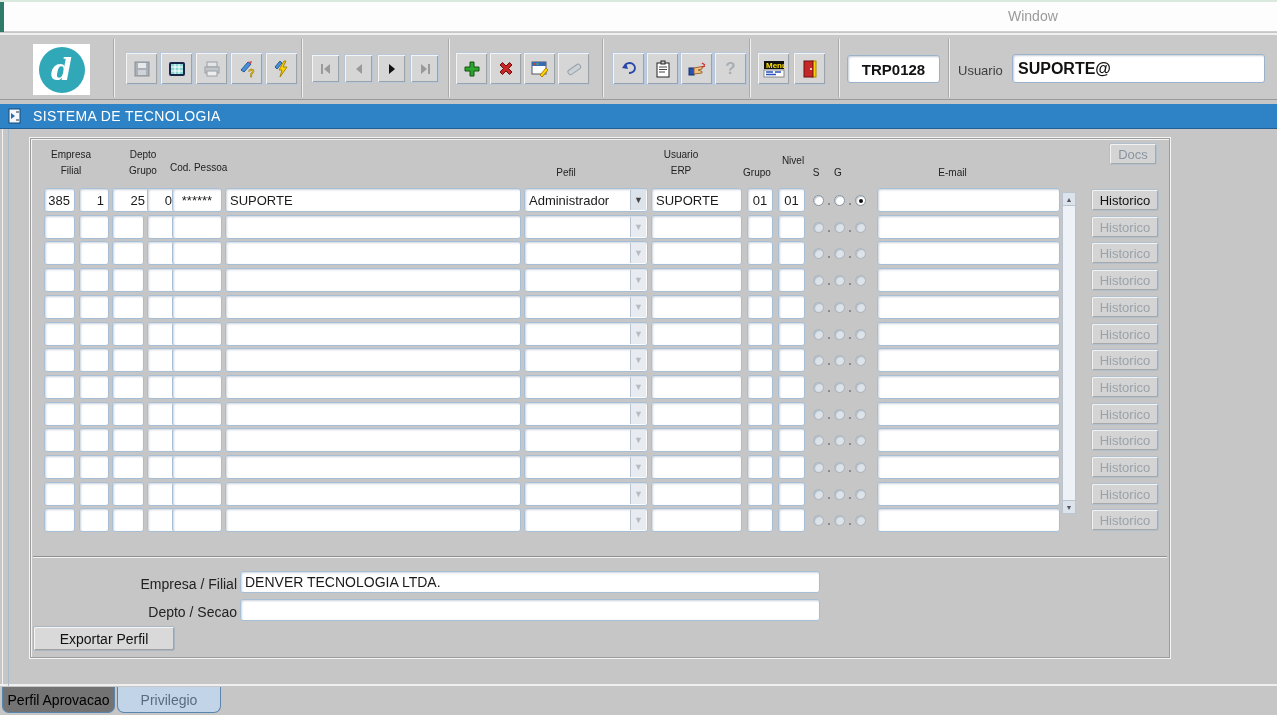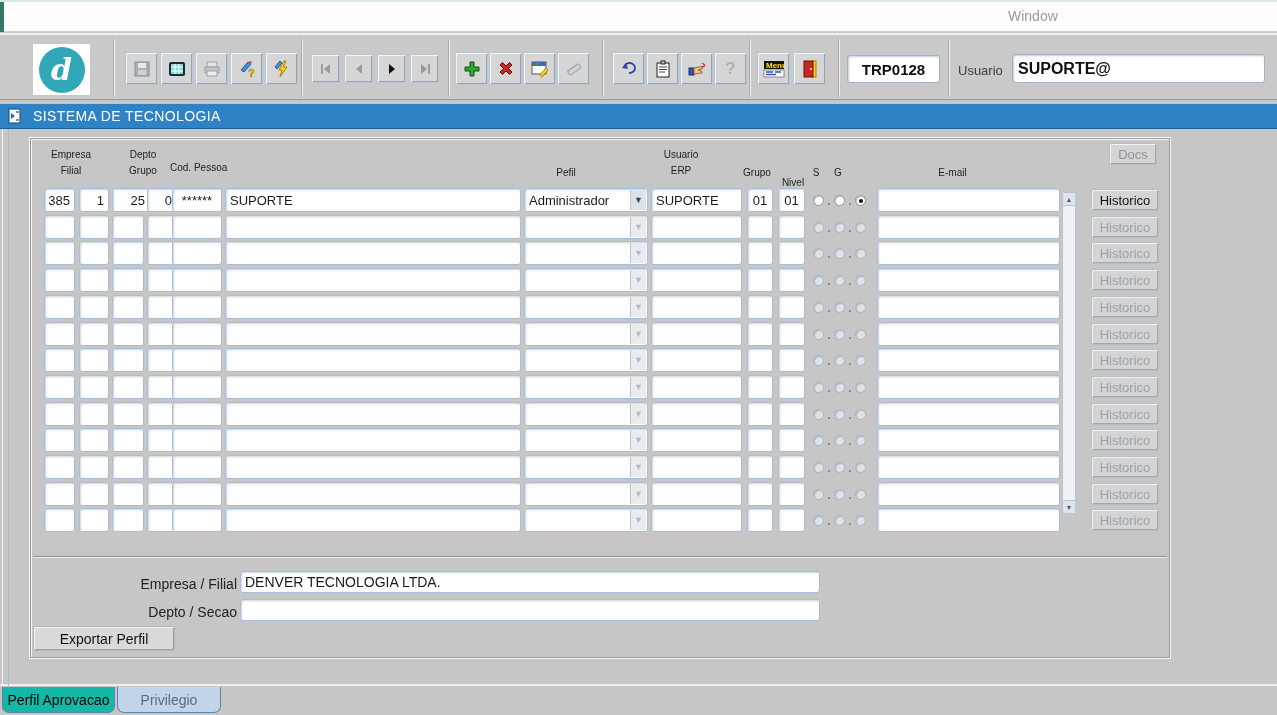--- a/index.html
+++ b/index.html
@@ -284,21 +284,21 @@
 
   <div class="hdr" style="left:40px;top:149px;width:62px;">Empresa</div>
   <div class="hdr" style="left:40px;top:165px;width:62px;">Filial</div>
   <div class="hdr" style="left:110px;top:149px;width:66px;">Depto</div>
   <div class="hdr" style="left:110px;top:165px;width:66px;">Grupo</div>
   <div class="hdr" style="left:170px;top:162px;width:80px;text-align:left;">Cod. Pessoa</div>
   <div class="hdr" style="left:530px;top:167px;width:72px;">Pefil</div>
   <div class="hdr" style="left:650px;top:149px;width:62px;">Usuario</div>
   <div class="hdr" style="left:650px;top:165px;width:62px;">ERP</div>
   <div class="hdr" style="left:737px;top:167px;width:40px;">Grupo</div>
-  <div class="hdr" style="left:777px;top:177px;width:32px;">Nivel</div>
+  <div class="hdr" style="left:777px;top:155px;width:32px;">Nivel</div>
   <div class="hdr" style="left:810px;top:167px;width:12px;">S</div>
   <div class="hdr" style="left:832px;top:167px;width:12px;">G</div>
   <div class="hdr" style="left:930px;top:167px;width:45px;">E-mail</div>
 
   <div id="grid-rows">
       <div class="field right" style="left: 36px; top: 188px; width: 31px;">385</div>
       <div class="field right" style="left: 71px; top: 188px; width: 30px;">1</div>
       <div class="field right" style="left: 104px; top: 188px; width: 38px;">25</div>
       <div class="field right" style="left: 139px; top: 188px; width: 30px;">0</div>
       <div class="field center" style="left: 172px; top: 188px; width: 50px;">******</div>
@@ -583,17 +583,17 @@
 
   <div class="divider"></div>
 
   <div class="flabel" style="top:576px;">Empresa / Filial</div>
   <div class="ffield" style="top:571px;">DENVER TECNOLOGIA LTDA.</div>
   <div class="flabel" style="top:604px;">Depto / Secao</div>
   <div class="ffield" style="top:599px;"></div>
   <button class="export-btn">Exportar Perfil</button>
 
   <div class="tabstrip">
-    <div class="tab active" id="tab-0" style="background: #14b8a6;">Perfil Aprovacao</div>
+    <div class="tab active" id="tab-0" style="background: #737373;">Perfil Aprovacao</div>
     <div class="tab inactive" id="tab-1" style="background: rgb(194, 212, 232);">Privilegio</div>
   </div>
 
 </div>
 
 </body></html>

